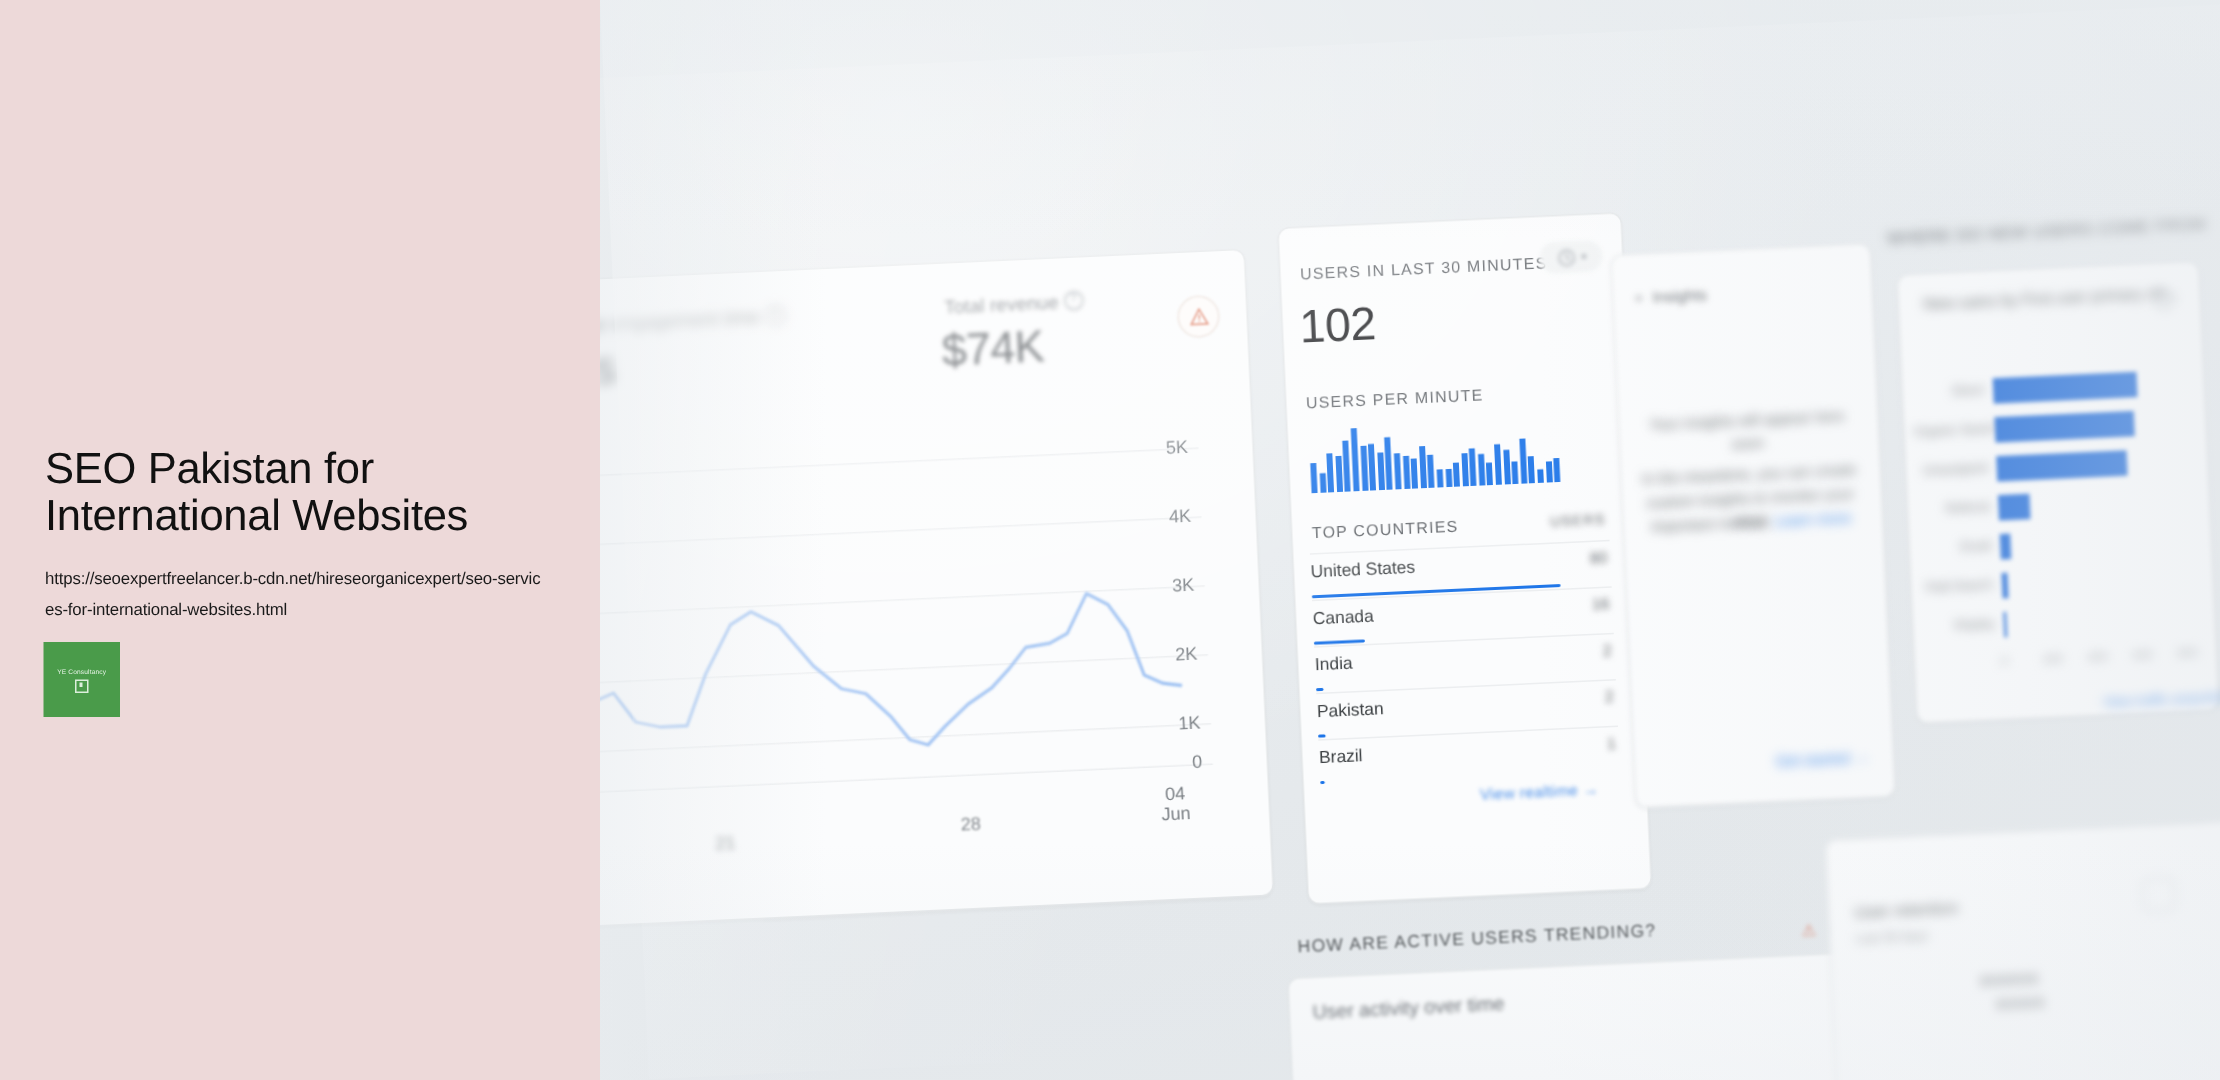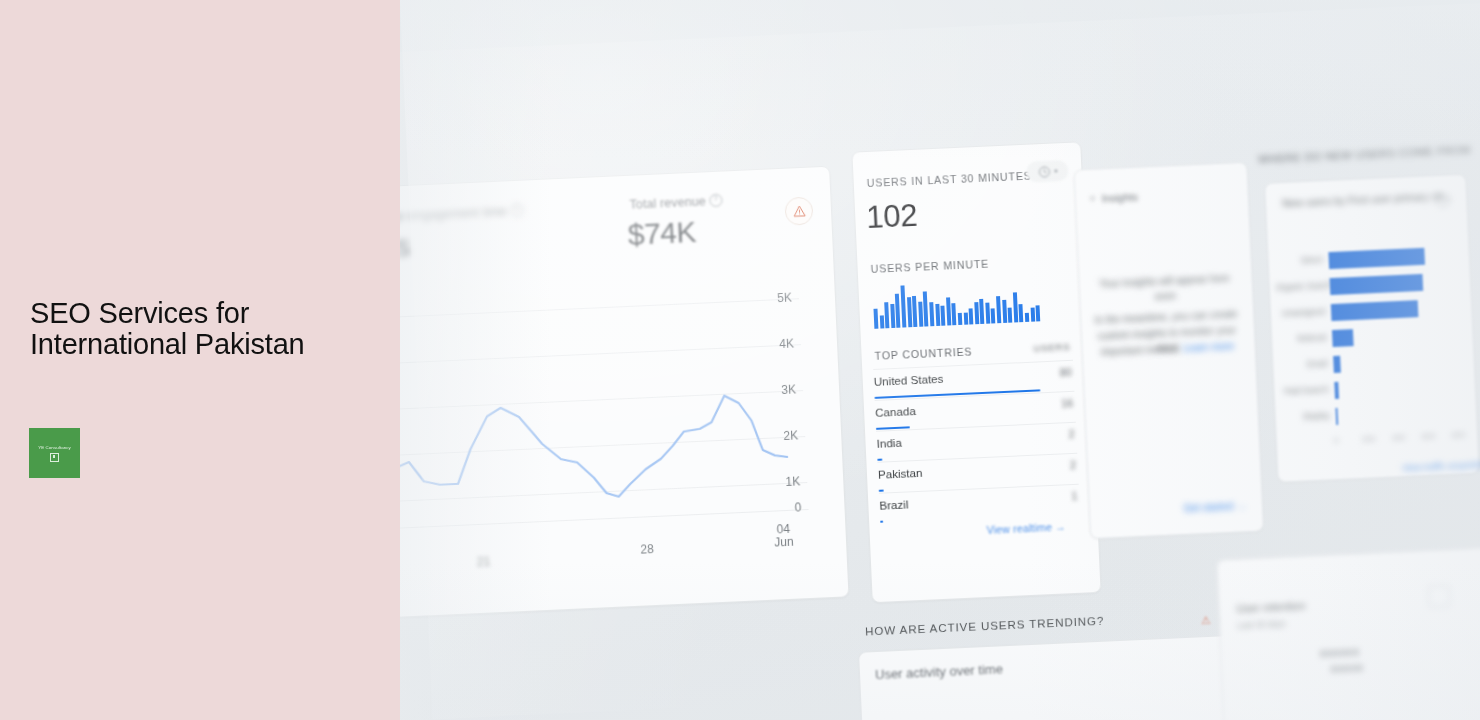--- a/index.html
+++ b/index.html
@@ -622,20 +622,21 @@
            background: linear-gradient(105deg, rgba(255,255,255,0.22) 0%, rgba(255,255,255,0) 38%);"></div>
     </div>
 
     <div class="glare" style="left:0; top:0; width:1080px; height:720px;
          background: linear-gradient(90deg, rgba(232,236,239,0.55) 0%, rgba(232,236,239,0.0) 14%, rgba(232,236,239,0.0) 58%, rgba(230,234,238,0.30) 86%, rgba(228,232,236,0.48) 100%);"></div>
     <div class="glare" style="left:0; top:0; width:1080px; height:720px;
          background: linear-gradient(180deg, rgba(234,238,241,0.52) 0%, rgba(234,238,241,0.0) 22%, rgba(234,238,241,0.0) 78%, rgba(230,234,238,0.34) 100%);"></div>
   </div>
 
   <div class="left-panel">
-    <div class="headline">SEO Services for International Pakistan</div>
+    <div class="headline">SEO Pakistan for International Websites</div>
+    <div class="url-text">https://seoexpertfreelancer.b-cdn.net/hireseorganicexpert/seo-services-for-international-websites.html</div>
     <div class="logo-box">
       <span class="logo-text">YE Consultancy</span>
       <span class="logo-glyph"></span>
     </div>
   </div>
 
 </div>
 
 </body></html>

